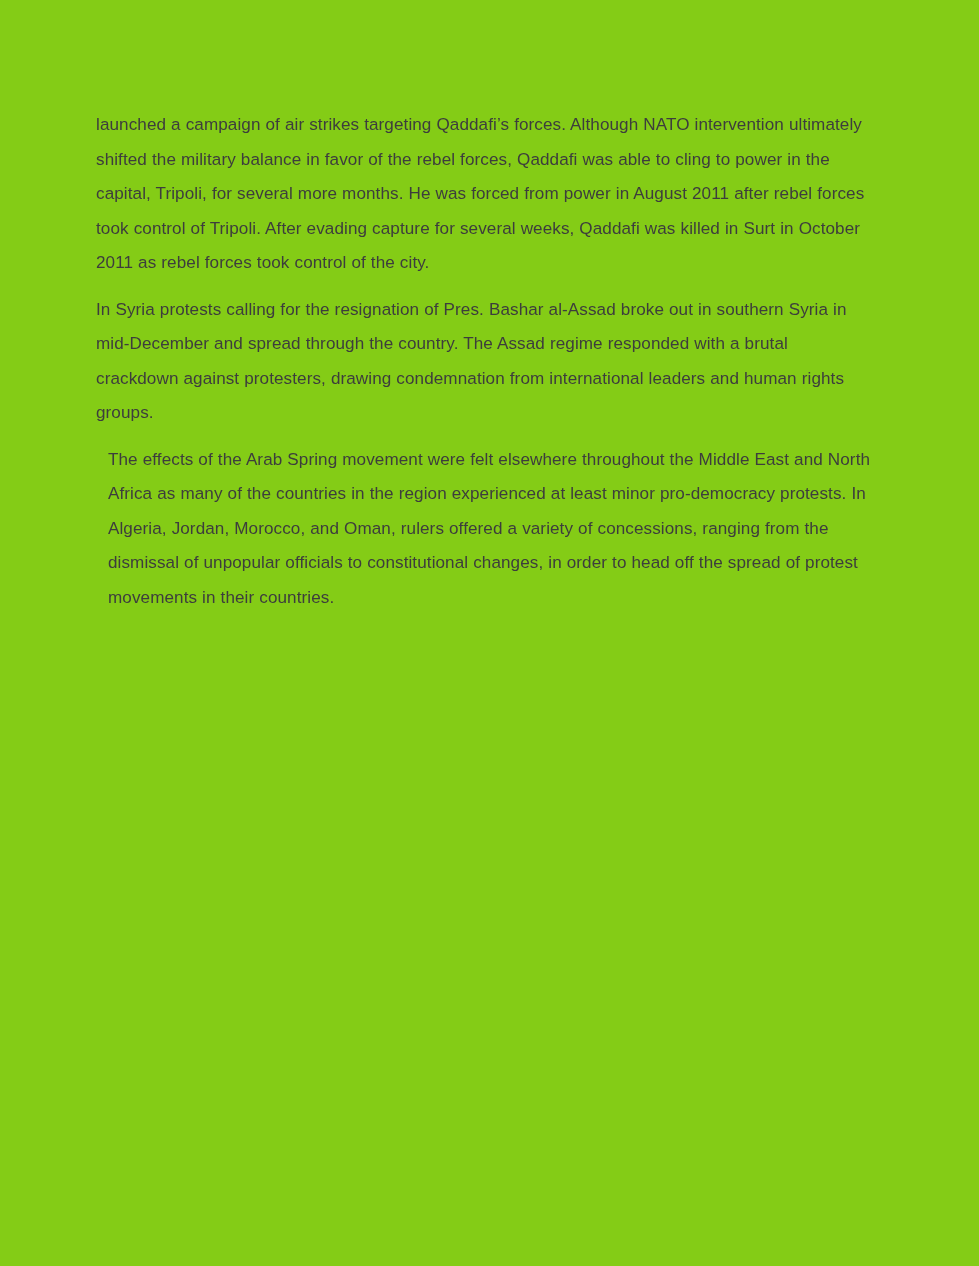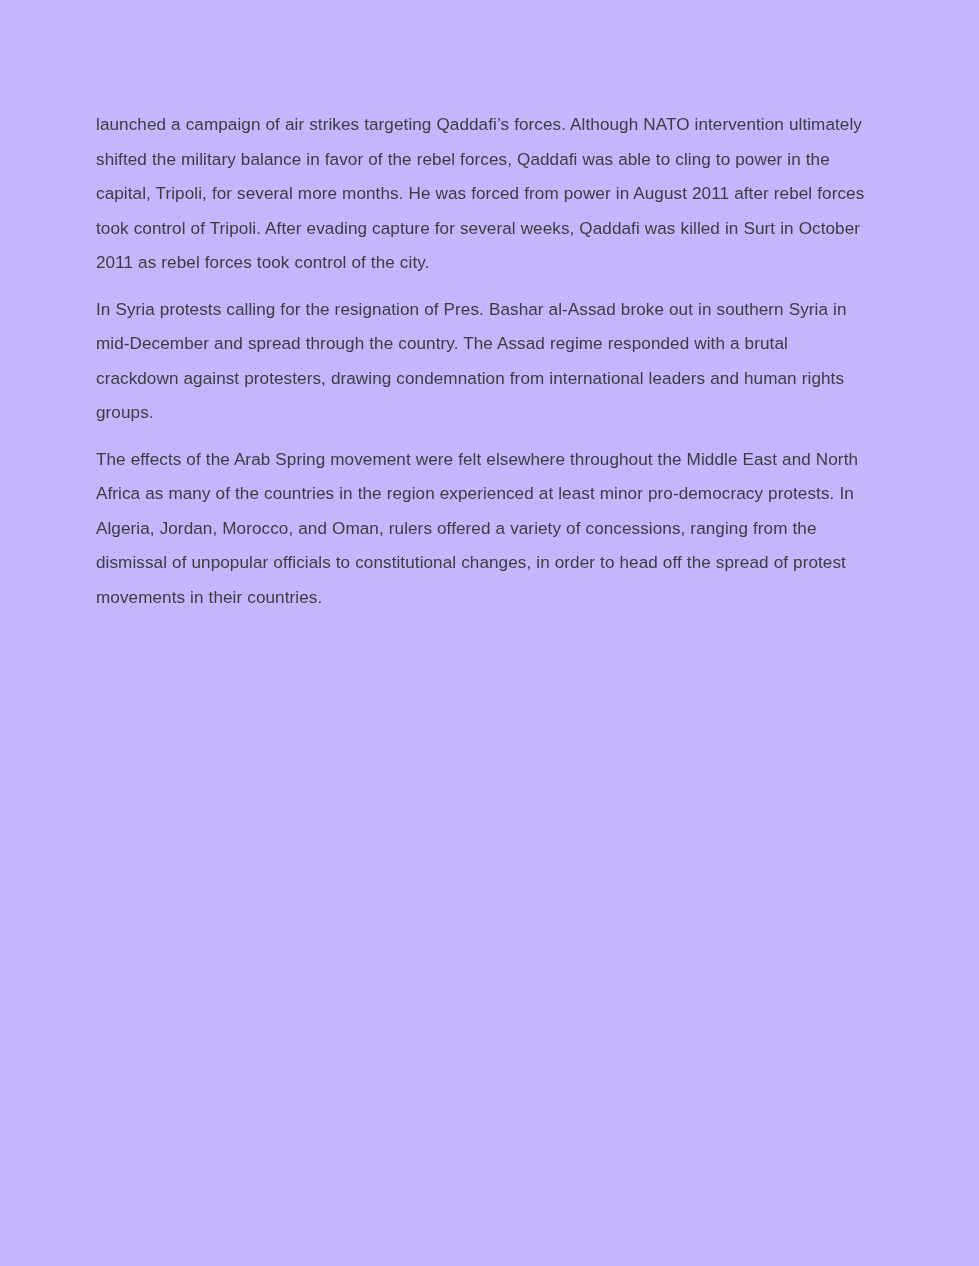--- a/index.html
+++ b/index.html
@@ -12,36 +12,37 @@
     background: #ffffff;
     font-family: "Liberation Sans", sans-serif;
     color: #3c3c3c;
     -webkit-font-smoothing: antialiased;
   }
   .page {
     box-sizing: border-box;
     width: 979px;
     height: 1266px;
     padding: 108px 79px 0 96px;
-    background: #c4b5fd;
+    background: #84cc16;
   }
   .doc-body {
     width: 775px;
   }
   p.para {
     margin: 0 0 12px 0;
     font-size: 17.1px;
     line-height: 34.5px;
     color: #3d3d3d;
     text-align: left;
     letter-spacing: 0.005em;
     word-spacing: 0.01em;
   }
   p.para:last-child {
     margin-bottom: 0;
+    margin-left: 12px;
   }
 </style>
 </head>
 <body>
 
 <div class="page">
   <div class="doc-body">
     <p class="para">launched a campaign of air strikes targeting Qaddafi’s forces. Although NATO intervention ultimately shifted the military balance in favor of the rebel forces, Qaddafi was able to cling to power in the capital, Tripoli, for several more months. He was forced from power in August 2011 after rebel forces took control of Tripoli. After evading capture for several weeks, Qaddafi was killed in Surt in October 2011 as rebel forces took control of the city.</p>
     <p class="para">In Syria protests calling for the resignation of Pres. Bashar al-Assad broke out in southern Syria in mid-December and spread through the country. The Assad regime responded with a brutal crackdown against protesters, drawing condemnation from international leaders and human rights groups.</p>
     <p class="para">The effects of the Arab Spring movement were felt elsewhere throughout the Middle East and North Africa as many of the countries in the region experienced at least minor pro-democracy protests. In Algeria, Jordan, Morocco, and Oman, rulers offered a variety of concessions, ranging from the dismissal of unpopular officials to constitutional changes, in order to head off the spread of protest movements in their countries.</p>

